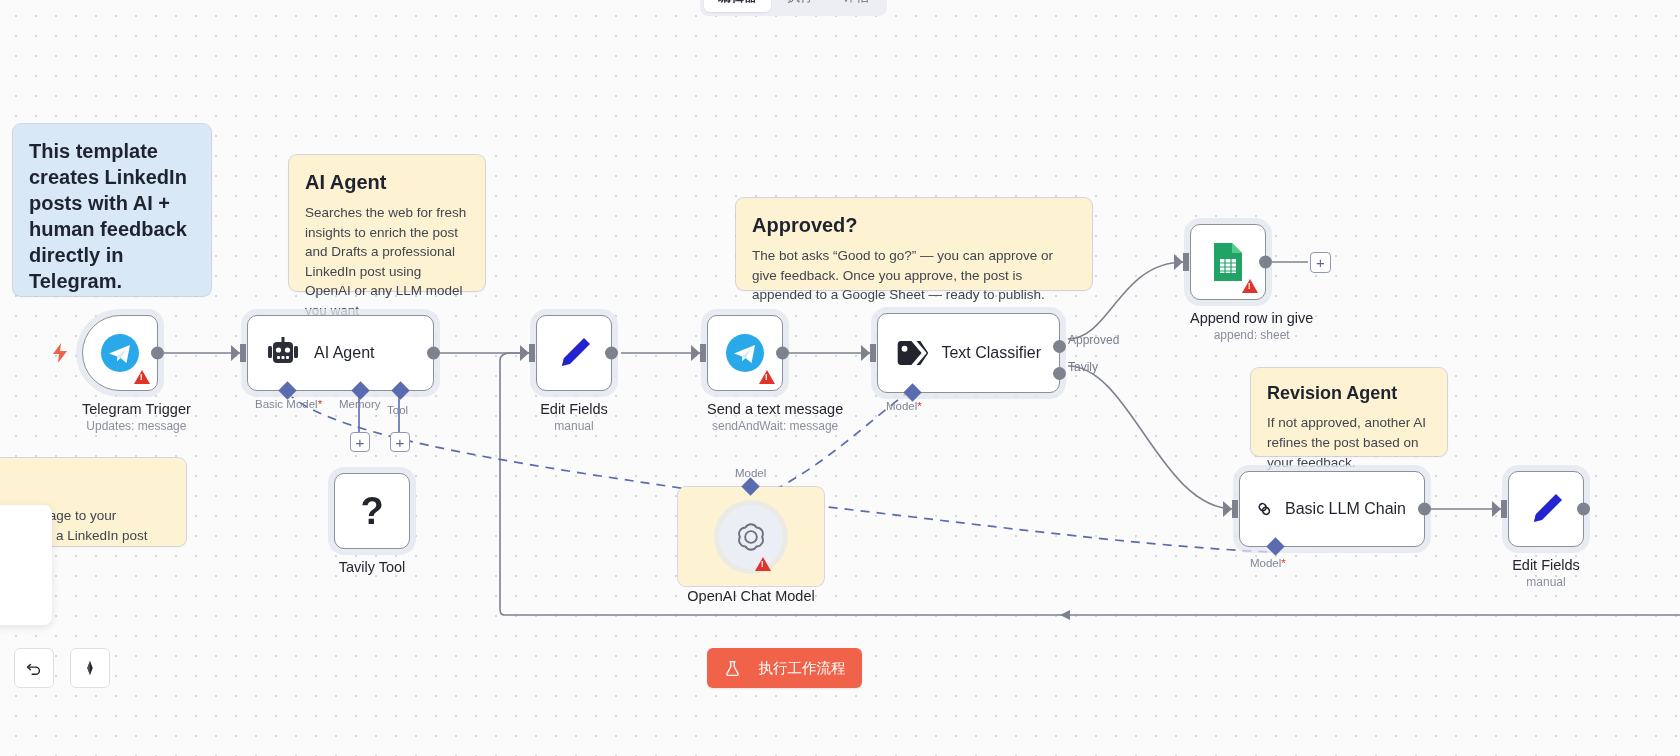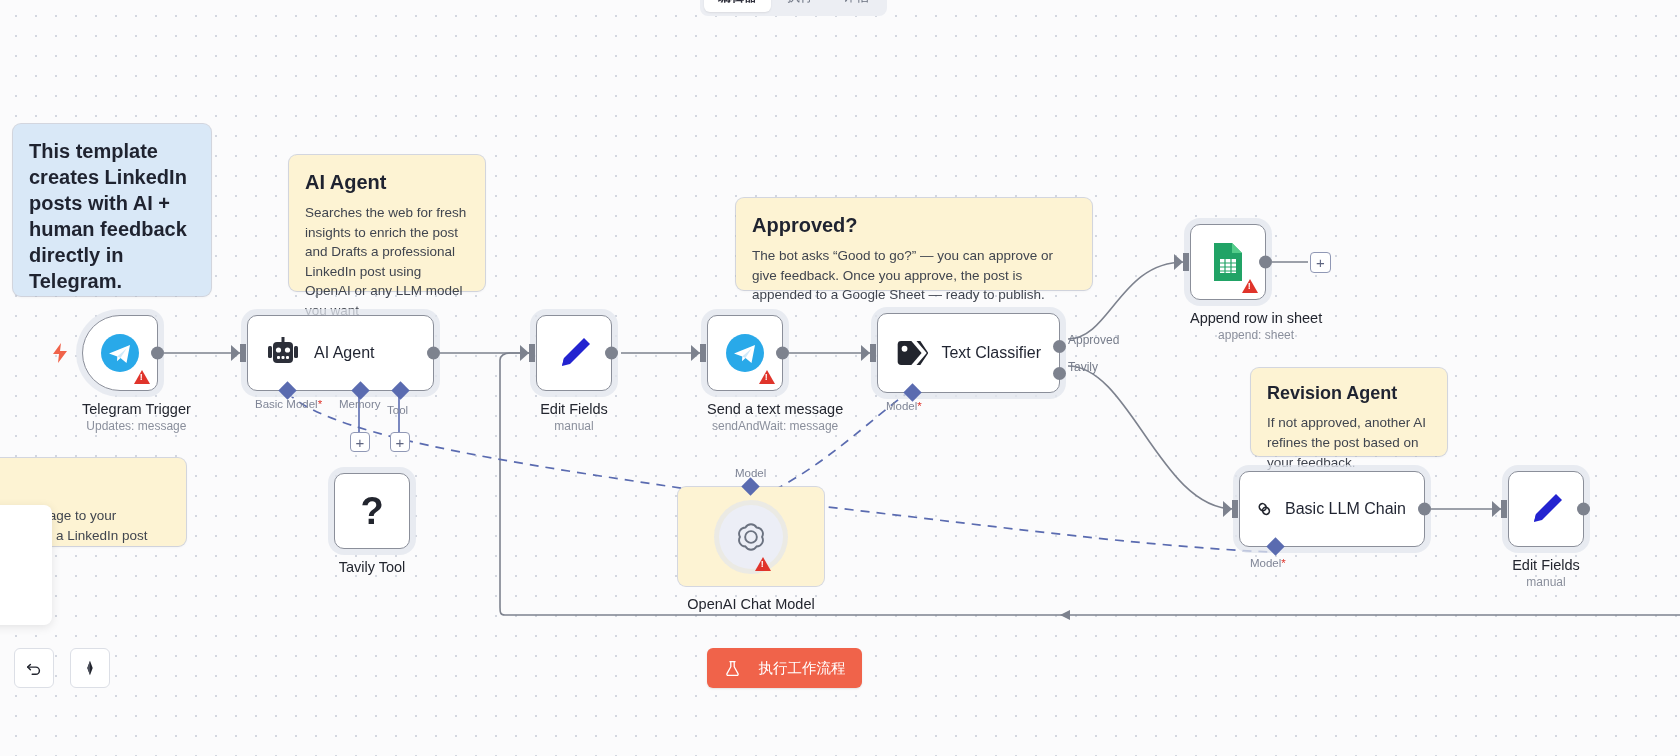--- a/index.html
+++ b/index.html
@@ -303,21 +303,21 @@
       <svg width="36" height="42" viewBox="0 0 36 42">
         <path d="M4 2 h18 l10 10 v28 H4 Z" fill="#21a366"></path>
         <path d="M22 2 l10 10 h-10 Z" fill="#54cd8a"></path>
         <rect x="10" y="18" width="16" height="14" fill="#fff"></rect>
         <path d="M10 22 h16 M10 26 h16 M10 30 h16 M15 18 v14 M21 18 v14" stroke="#21a366" stroke-width="1.2"></path>
       </svg>
       <div class="warn"></div>
       <div class="dot-in"></div>
       <div class="dot-out"></div>
     </div>
-    <div class="node-label">Append row in sheet</div>
+    <div class="node-label">Append row in give</div>
     <div class="node-sub">append: sheet</div>
   </div>
   <div class="plus-btn" style="left:1310px; top:252px; width:21px; height:21px;">+</div>
 
   <div class="node" style="left:678px; top:487px;">
     <div style="width:146px; height:99px; background:#fdf3d3; border-radius:8px;
                 box-shadow:0 0 0 1px rgba(180,185,200,.55);
                 display:flex; align-items:center; justify-content:center; position:relative;">
       <div style="width:64px;height:64px;border-radius:50%;background:#eceef6;
                   box-shadow:0 0 0 5px rgba(226,229,237,.65);
@@ -325,21 +325,21 @@
         <svg width="34" height="34" viewBox="0 0 32 32">
           <path d="M16 4 a6 6 0 0 1 5.2 3 M21.2 7 a6 6 0 0 1 5.2 9 M26.4 16 a6 6 0 0 1-5.2 9
                    M21.2 25 a6 6 0 0 1-10.4 0 M10.8 25 a6 6 0 0 1-5.2-9 M5.6 16 a6 6 0 0 1 5.2-9
                    M10.8 7 a6 6 0 0 1 5.2-3" stroke="#6b7280" stroke-width="1.8" fill="none" stroke-linecap="round"></path>
           <circle cx="16" cy="16" r="5.5" stroke="#6b7280" stroke-width="1.8" fill="none"></circle>
         </svg>
         <div class="warn" style="right:12px;bottom:-2px;"></div>
       </div>
       <div class="diamond" style="left:66px; top:-7px;"></div>
     </div>
-    <div class="node-label" style="margin-top:10px;">OpenAI Chat Model</div>
+    <div class="node-label" style="margin-top:2px;">OpenAI Chat Model</div>
   </div>
   <div class="port-label" style="left:735px; top:467px;">Model</div>
 
   <div class="node" style="left:1239px; top:471px;">
     <div class="node-box wide" style="width:186px;">
       <svg width="36" height="34" viewBox="0 0 36 34">
         <ellipse cx="13" cy="12" rx="9" ry="10" stroke="#22252e" stroke-width="4.5" fill="none" transform="rotate(-35 13 12)"></ellipse>
         <ellipse cx="22" cy="22" rx="9" ry="10" stroke="#22252e" stroke-width="4.5" fill="none" transform="rotate(-35 22 22)"></ellipse>
       </svg>
       <div class="node-title">Basic LLM Chain</div>

